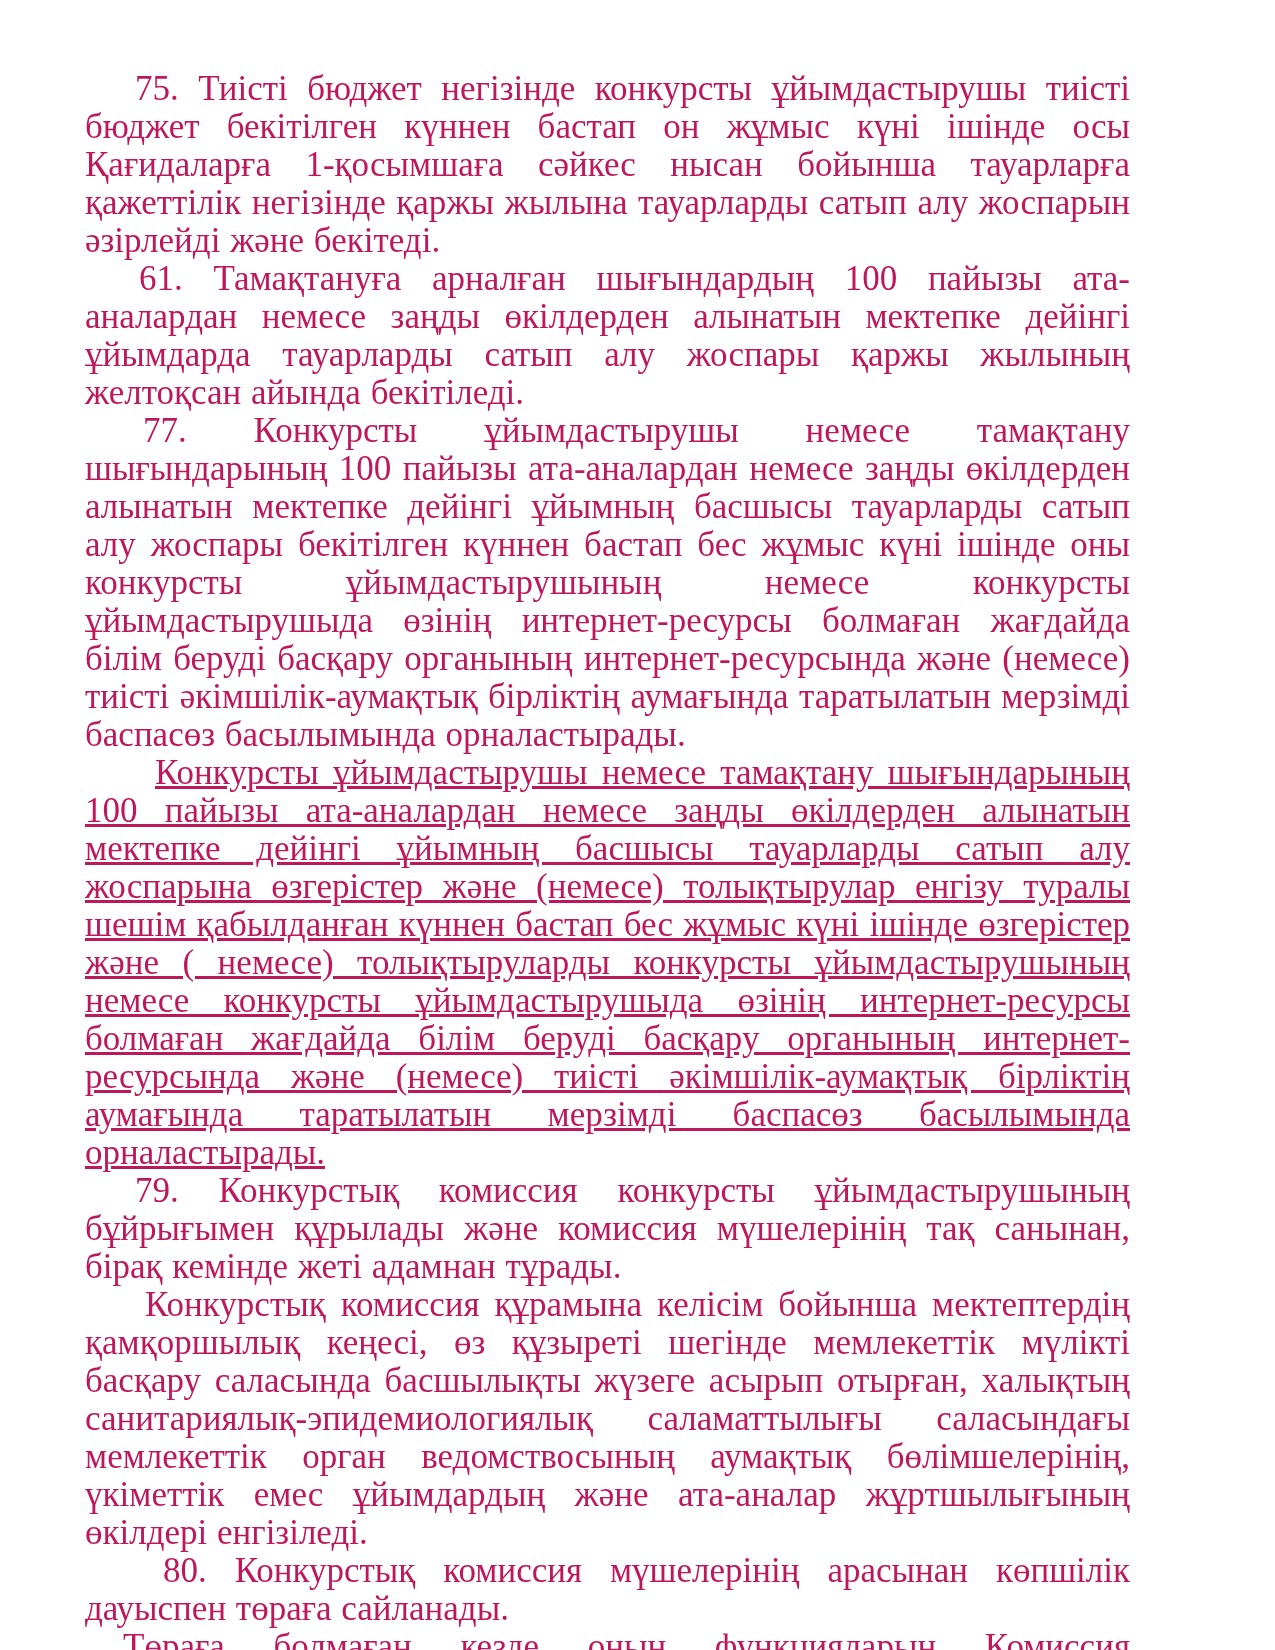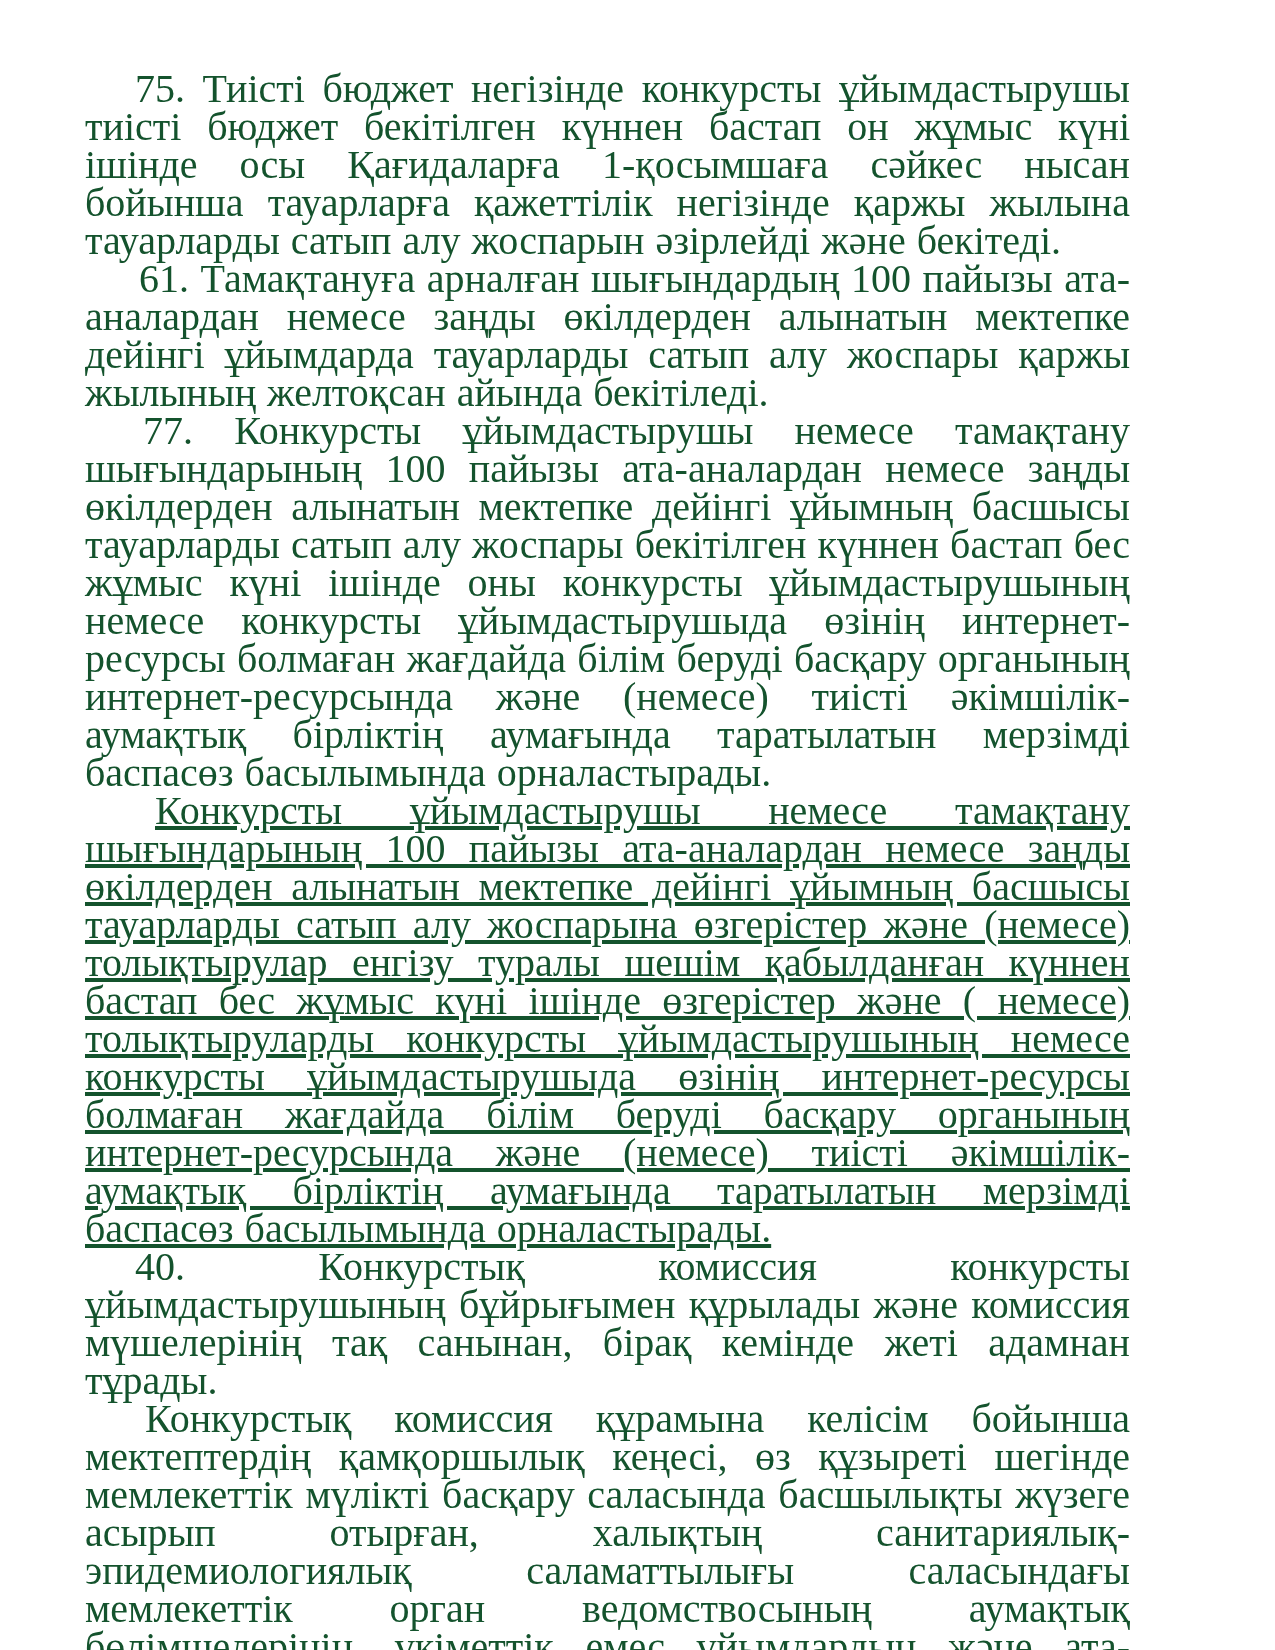--- a/index.html
+++ b/index.html
@@ -15,23 +15,23 @@
     margin: 0 auto;
     background: #ffffff;
     box-sizing: border-box;
     padding: 70px 145px 0 85px;
     overflow: hidden;
   }
   .page p {
     margin: 0;
     padding: 0;
     font-family: "Liberation Serif", "DejaVu Serif", serif;
-    font-size: 40px;
+    font-size: 35px;
     line-height: 38px;
-    color: #14532d;
+    color: #be185d;
     text-align: justify;
     word-spacing: 1px;
   }
   
   .ind-28 { text-indent: 28px; }
   .ind-38 { text-indent: 38px; }
   .ind-50 { text-indent: 50px; }
   .ind-54 { text-indent: 54px; }
   .ind-58 { text-indent: 58px; }
   .ind-60 { text-indent: 60px; }
@@ -39,17 +39,18 @@
   .ind-78 { text-indent: 78px; }
 </style>
 </head>
 <body>
 
 <div class="page">
   <p class="ind-50">75. Тиісті бюджет негізінде конкурсты ұйымдастырушы тиісті бюджет бекітілген күннен бастап он жұмыс күні ішінде осы Қағидаларға 1-қосымшаға сәйкес нысан бойынша тауарларға қажеттілік негізінде қаржы жылына тауарларды сатып алу жоспарын әзірлейді және бекітеді.</p>
   <p class="ind-54">61. Тамақтануға арналған шығындардың 100 пайызы ата-аналардан немесе заңды өкілдерден алынатын мектепке дейінгі ұйымдарда тауарларды сатып алу жоспары қаржы жылының желтоқсан айында бекітіледі.</p>
   <p class="ind-58">77. Конкурсты ұйымдастырушы немесе тамақтану шығындарының 100 пайызы ата-аналардан немесе заңды өкілдерден алынатын мектепке дейінгі ұйымның басшысы тауарларды сатып алу жоспары бекітілген күннен бастап бес жұмыс күні ішінде оны конкурсты ұйымдастырушының немесе конкурсты ұйымдастырушыда өзінің интернет-ресурсы болмаған жағдайда білім беруді басқару органының интернет-ресурсында және (немесе) тиісті әкімшілік-аумақтық бірліктің аумағында таратылатын мерзімді баспасөз басылымында орналастырады.</p>
   <p class="ind-70">Конкурсты ұйымдастырушы немесе тамақтану шығындарының 100 пайызы ата-аналардан немесе заңды өкілдерден алынатын мектепке дейінгі ұйымның басшысы тауарларды сатып алу жоспарына өзгерістер және (немесе) толықтырулар енгізу туралы шешім қабылданған күннен бастап бес жұмыс күні ішінде өзгерістер және ( немесе) толықтыруларды конкурсты ұйымдастырушының немесе конкурсты ұйымдастырушыда өзінің интернет-ресурсы болмаған жағдайда білім беруді басқару органының интернет-ресурсында және (немесе) тиісті әкімшілік-аумақтық бірліктің аумағында таратылатын мерзімді баспасөз басылымында орналастырады.</p>
-  <p class="ind-50">40. Конкурстық комиссия конкурсты ұйымдастырушының бұйрығымен құрылады және комиссия мүшелерінің тақ санынан, бірақ кемінде жеті адамнан тұрады.</p>
+  <p class="ind-50">79. Конкурстық комиссия конкурсты ұйымдастырушының бұйрығымен құрылады және комиссия мүшелерінің тақ санынан, бірақ кемінде жеті адамнан тұрады.</p>
   <p class="ind-60">Конкурстық комиссия құрамына келісім бойынша мектептердің қамқоршылық кеңесі, өз құзыреті шегінде мемлекеттік мүлікті басқару саласында басшылықты жүзеге асырып отырған, халықтың санитариялық-эпидемиологиялық саламаттылығы саласындағы мемлекеттік орган ведомствосының аумақтық бөлімшелерінің, үкіметтік емес ұйымдардың және ата-аналар жұртшылығының өкілдері енгізіледі.</p>
+  <p class="ind-78">80. Конкурстық комиссия мүшелерінің арасынан көпшілік дауыспен төраға сайланады.</p>
   <p class="ind-38">Төраға болмаған кезде оның функцияларын Комиссия мүшелерінің бірі орындайды.</p>
 
 </div>
 
 </body></html>

